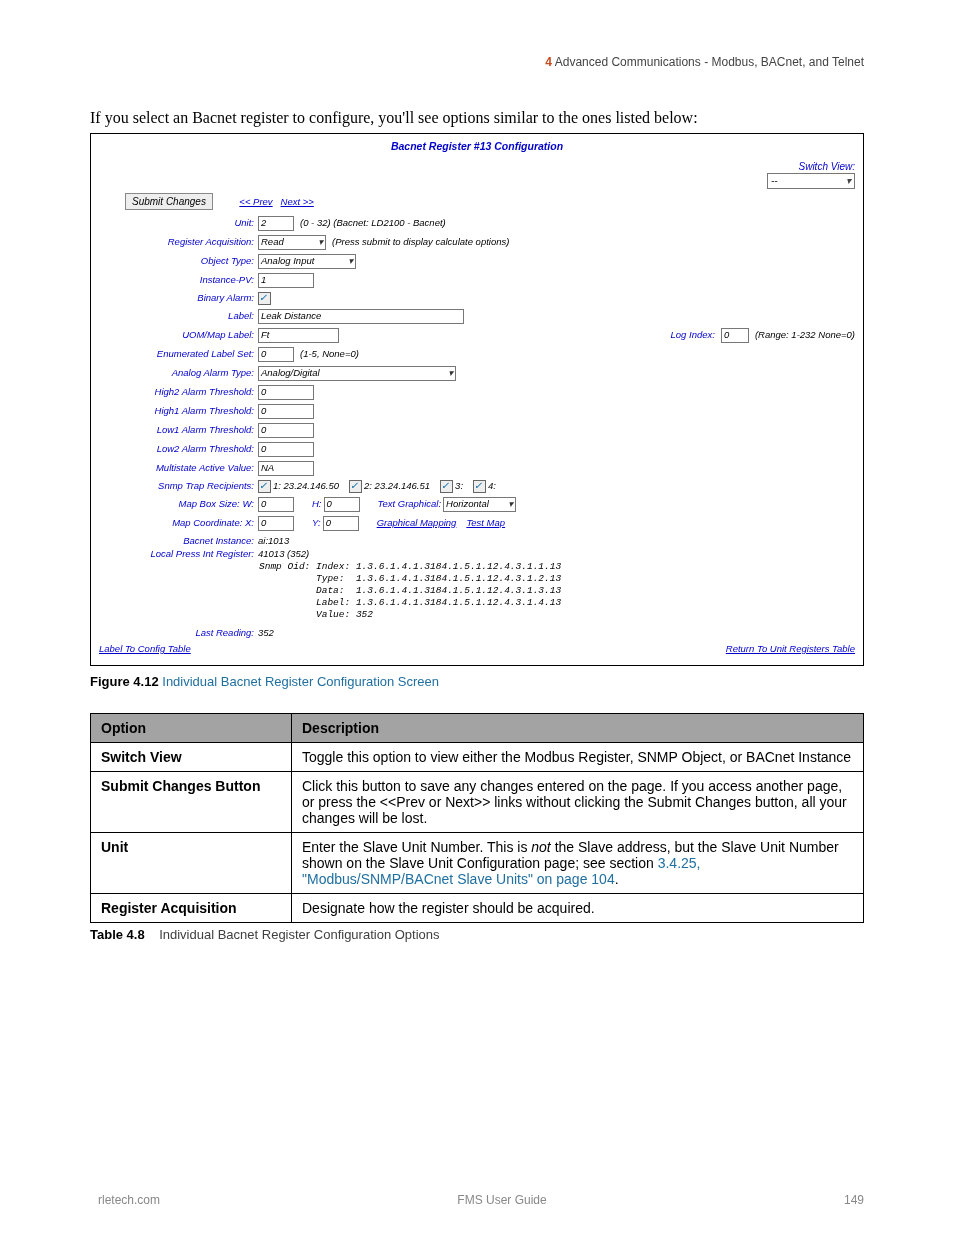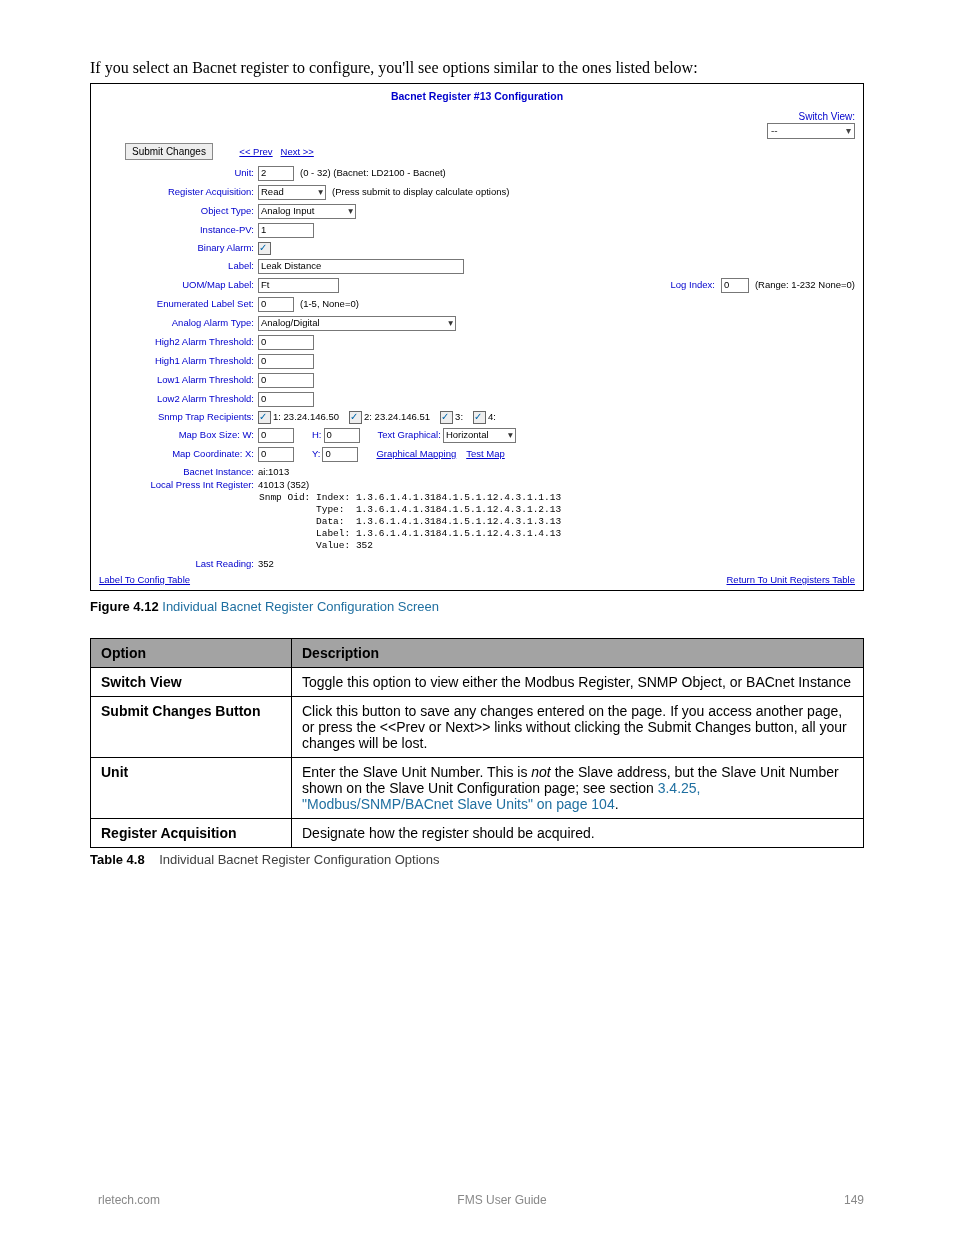--- a/index.html
+++ b/index.html
@@ -28,23 +28,24 @@
     font-family: "Times New Roman", serif;
     font-size: 16px;
     margin: 4px 0 6px 0;
   }
 
   
   .shot {
     border: 1px solid #000;
     font-size: 9.5px;
     line-height: 1.3;
-    padding: 4px 8px 4px 8px;
+    padding: 4px 8px 10px 8px;
     color: #000;
     position: relative;
+    font-style: italic;
   }
   .shot-title {
     text-align: center;
     color: #0000cc;
     font-weight: bold;
     font-size: 10.5px;
     margin: 2px 0 6px 0;
   }
   .switch-row {
     text-align: right;
@@ -180,20 +181,24 @@
     display: flex;
     justify-content: space-between;
     font-size: 12px;
     color: #888;
   }
 </style>
 </head>
 <body>
 
 <div class="page">
+  <div class="section-header">
+    <span class="section-num">4</span>
+    <span>Advanced Communications - Modbus, BACnet, and Telnet</span>
+  </div>
 
   <p class="intro">If you select an Bacnet register to configure, you'll see options similar to the ones listed below:</p>
 
   <div class="shot">
     <div class="shot-title">Bacnet Register #13 Configuration</div>
     <div class="switch-row">
       <span>Switch View:</span><br>
       <span class="switch-sel">--</span>
     </div>
     <div class="top-controls">
@@ -257,20 +262,24 @@
     </div>
     <div class="form-row">
       <span class="lbl">Low1 Alarm Threshold:</span>
       <span class="inp" style="width:50px">0</span>
     </div>
     <div class="form-row">
       <span class="lbl">Low2 Alarm Threshold:</span>
       <span class="inp" style="width:50px">0</span>
     </div>
     <div class="form-row">
+      <span class="lbl">Multistate Active Value:</span>
+      <span class="inp" style="width:50px">NA</span>
+    </div>
+    <div class="form-row">
       <span class="lbl">Snmp Trap Recipients:</span>
       <span class="chk checked"></span>
       <span style="margin:0 10px 0 2px">1: 23.24.146.50</span>
       <span class="chk checked"></span>
       <span style="margin:0 10px 0 2px">2: 23.24.146.51</span>
       <span class="chk checked"></span>
       <span style="margin:0 10px 0 2px">3:</span>
       <span class="chk checked"></span>
       <span style="margin:0 2px">4:</span>
     </div>

